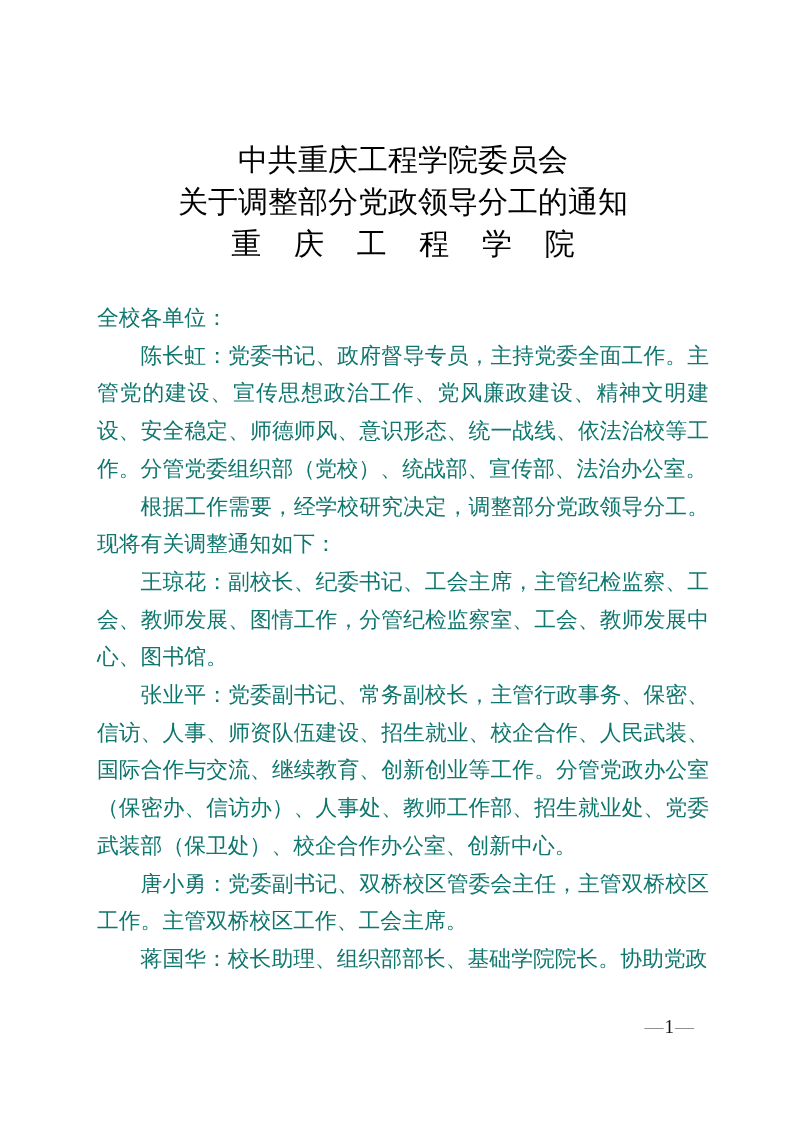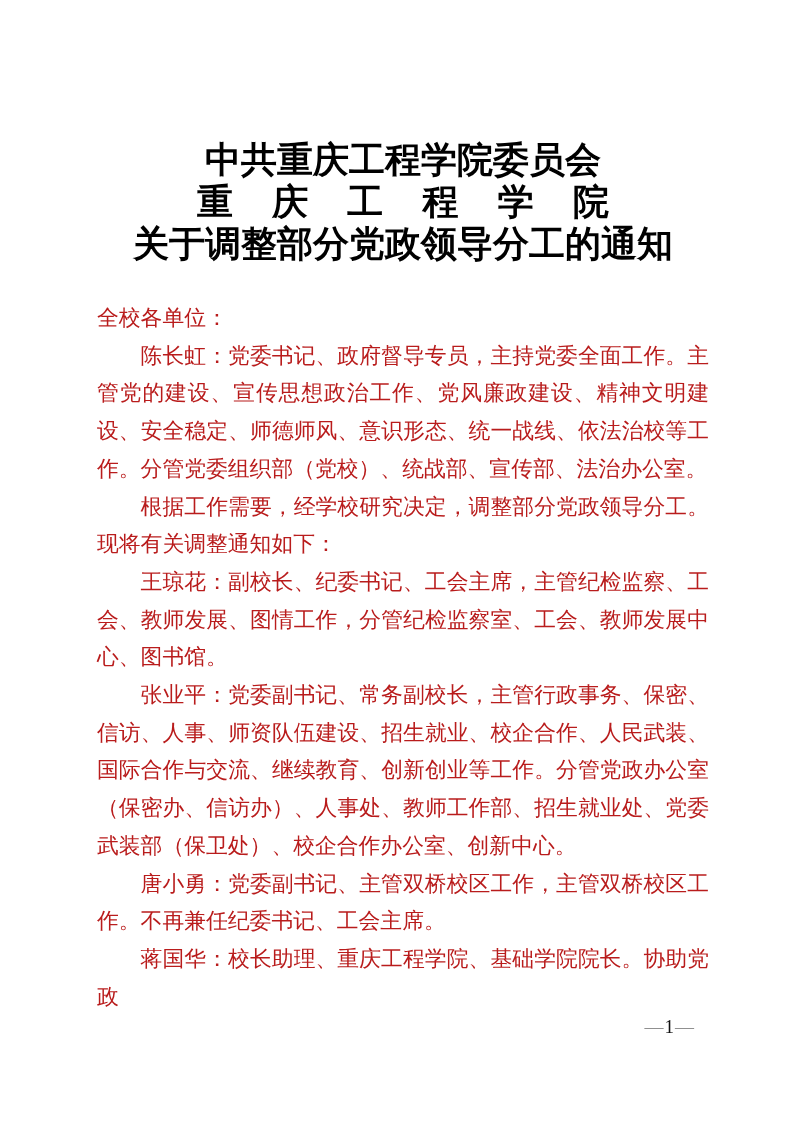--- a/index.html
+++ b/index.html
@@ -15,69 +15,69 @@
     overflow: hidden;
   }
   .title-block {
     padding-top: 139px;
     margin-left: 97px;
     width: 612px;
     text-align: center;
     color: #000000;
   }
   .title-line {
-    font-size: 36px;
-    font-weight: bold;
+    font-size: 30px;
+    font-weight: normal;
     line-height: 42px;
     white-space: nowrap;
   }
   .title-line.spaced {
     letter-spacing: 1.09em;
     padding-left: 1.09em;
   }
   .body-block {
     margin-top: 35px;
     margin-left: 97px;
     width: 612px;
     font-size: 21.8px;
     line-height: 37.7px;
     text-align: justify;
     text-justify: inter-character;
-    color: #b91c1c;
+    color: #0f766e;
   }
   .body-block p.indent { text-indent: 2em; }
   .page-footer {
     position: absolute;
     top: 1013px;
     right: 100px;
     font-size: 19px;
     line-height: 28px;
     white-space: nowrap;
   }
   .page-footer .dash { color: #8c8c8c; }
   .page-footer .num { color: #111111; padding: 0 1px; }
 </style>
 </head>
 <body>
 
 <div class="page">
 
   <div class="title-block">
     <div class="title-line">中共重庆工程学院委员会</div>
+    <div class="title-line">关于调整部分党政领导分工的通知</div>
     <div class="title-line spaced">重庆工程学院</div>
-    <div class="title-line">关于调整部分党政领导分工的通知</div>
   </div>
 
   <div class="body-block">
     <p>全校各单位：</p>
     <p class="indent">陈长虹：党委书记、政府督导专员，主持党委全面工作。主管党的建设、宣传思想政治工作、党风廉政建设、精神文明建设、安全稳定、师德师风、意识形态、统一战线、依法治校等工作。分管党委组织部（党校）、统战部、宣传部、法治办公室。</p>
     <p class="indent">根据工作需要，经学校研究决定，调整部分党政领导分工。现将有关调整通知如下：</p>
     <p class="indent">王琼花：副校长、纪委书记、工会主席，主管纪检监察、工会、教师发展、图情工作，分管纪检监察室、工会、教师发展中心、图书馆。</p>
     <p class="indent">张业平：党委副书记、常务副校长，主管行政事务、保密、信访、人事、师资队伍建设、招生就业、校企合作、人民武装、国际合作与交流、继续教育、创新创业等工作。分管党政办公室（保密办、信访办）、人事处、教师工作部、招生就业处、党委武装部（保卫处）、校企合作办公室、创新中心。</p>
-    <p class="indent">唐小勇：党委副书记、主管双桥校区工作，主管双桥校区工作。不再兼任纪委书记、工会主席。</p>
-    <p class="indent">蒋国华：校长助理、重庆工程学院、基础学院院长。协助党政</p>
+    <p class="indent">唐小勇：党委副书记、双桥校区管委会主任，主管双桥校区工作。主管双桥校区工作、工会主席。</p>
+    <p class="indent">蒋国华：校长助理、组织部部长、基础学院院长。协助党政</p>
   </div>
 
   <div class="page-footer">
     <span class="dash">—</span><span class="num">1</span><span class="dash">—</span>
   </div>
 
 </div>
 
 </body></html>

